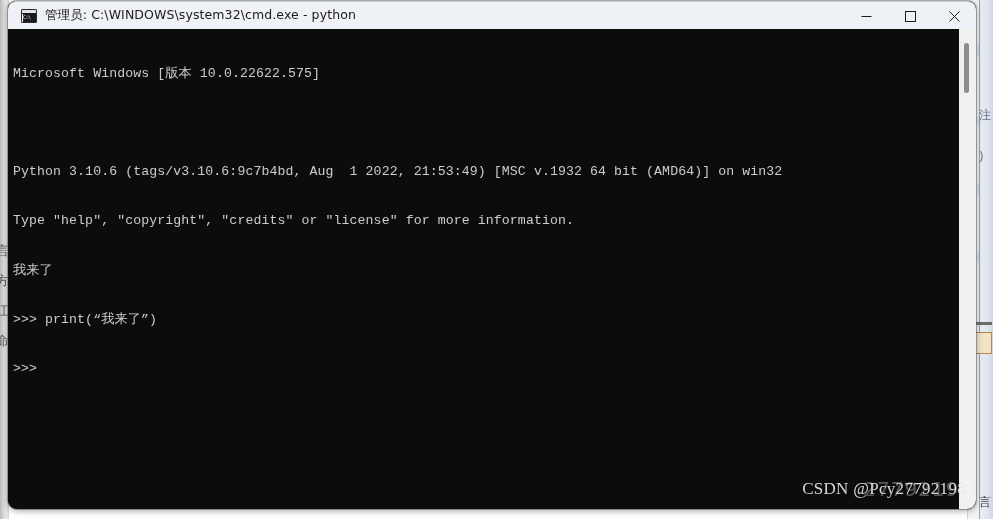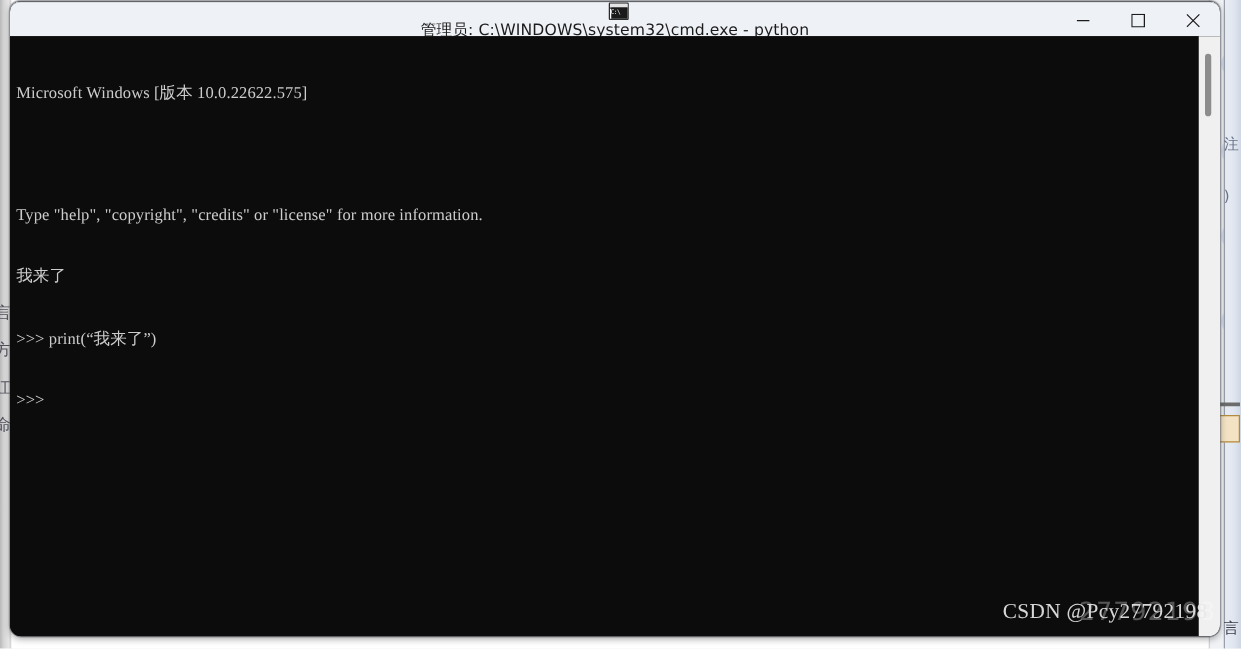--- a/index.html
+++ b/index.html
@@ -115,21 +115,20 @@
   }
 
   .titlebar {
     position: relative;
     height: 28px;
     background: #eef1f6;
     border-top: 1px solid #c8ccd3;
     display: flex;
     align-items: center;
     border-radius: 8px 8px 0 0;
-    flex-direction: column;
   }
 
   .title-icon {
     width: 16px; height: 14px;
     margin-left: 13px;
     margin-right: 8px;
     background: #fdfdfd;
     border: 1px solid #2a2a2a;
     border-radius: 1px;
     position: relative;
@@ -185,21 +184,21 @@
     position: relative;
     height: 480px;
     background: #0c0c0c;
     display: flex;
   }
 
   .term-text {
     flex: 1;
     padding: 4px 0 0 5px;
     color: #ccc;
-    font-family: Liberation Serif, serif;
+    font-family: Liberation Mono, monospace;
     font-size: 13.2px;
     line-height: 16.4px;
     white-space: pre;
     letter-spacing: .1px;
     overflow: hidden;
   }
   .term-text .line { height: 16.4px; }
   .term-text .blank { height: 16.4px; }
 
   .term-scrollbar {
@@ -288,20 +287,21 @@
             <line x1="10.5" y1="0.5" x2="0.5" y2="10.5" stroke="#1b1b1b" stroke-width="1"></line>
           </svg>
         </div>
       </div>
     </div>
 
     <div class="term-body">
       <div class="term-text">
         <div class="line">Microsoft Windows [版本 10.0.22622.575]</div>
         <div class="blank"></div>
+        <div class="line">Python 3.10.6 (tags/v3.10.6:9c7b4bd, Aug  1 2022, 21:53:49) [MSC v.1932 64 bit (AMD64)] on win32</div>
         <div class="line">Type "help", "copyright", "credits" or "license" for more information.</div>
         <div class="line">我来了</div>
         <div class="line">&gt;&gt;&gt; print(“我来了”)</div>
         <div class="line">&gt;&gt;&gt;</div>
       </div>
 
       <div class="term-scrollbar">
         <div class="thumb"></div>
       </div>
 

